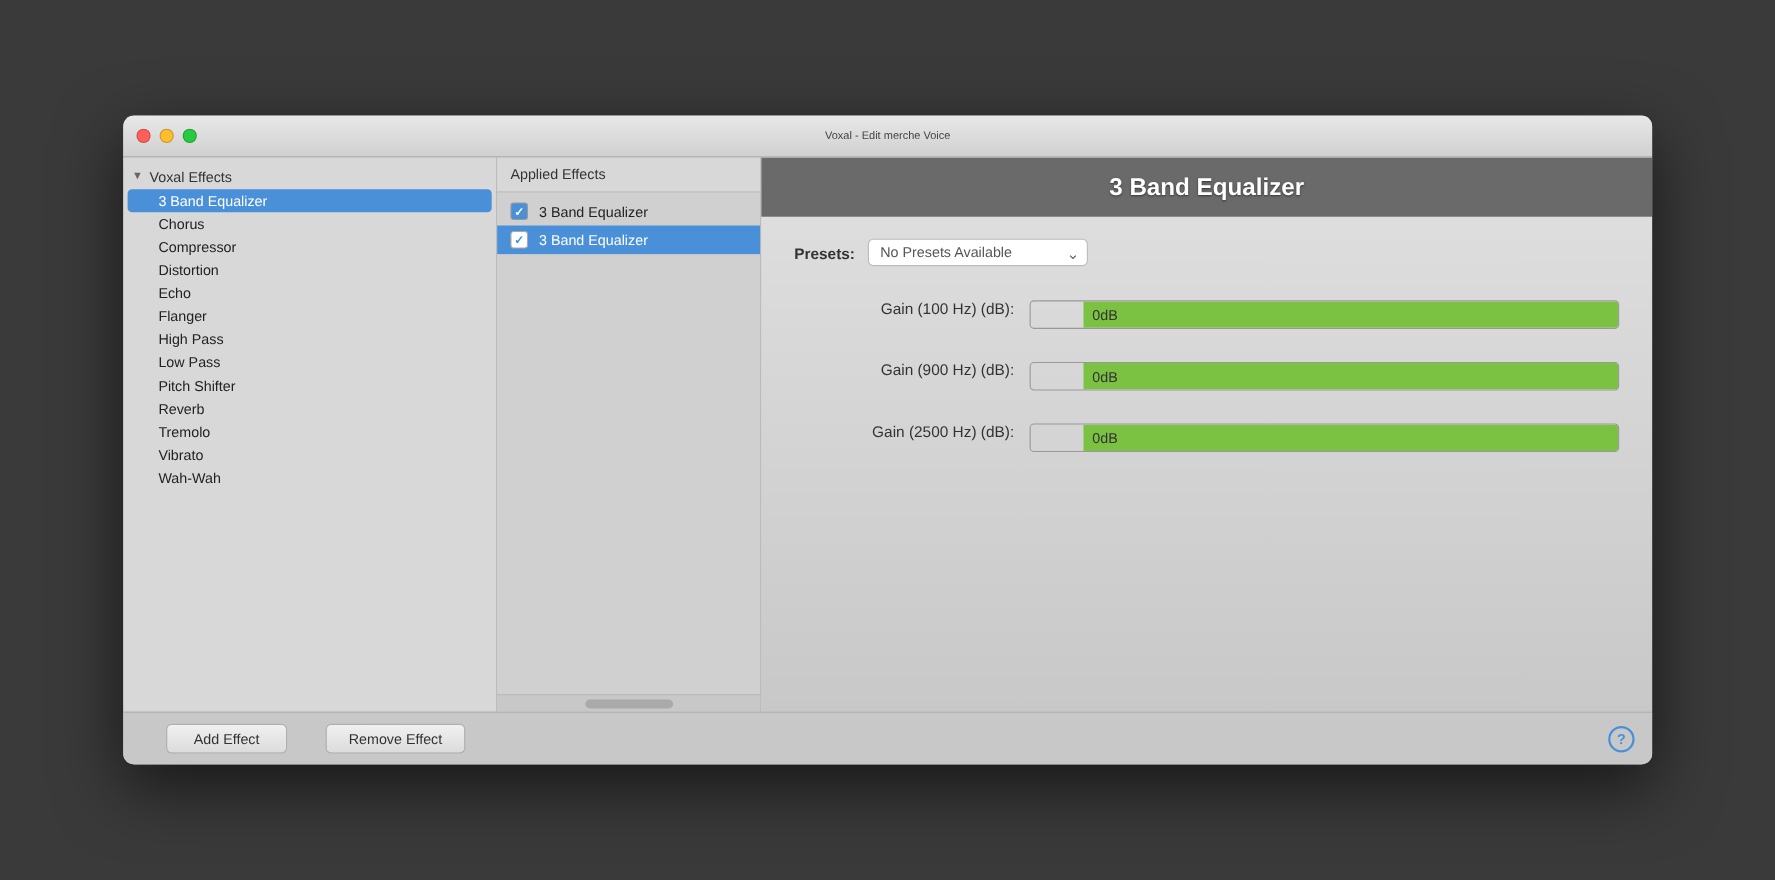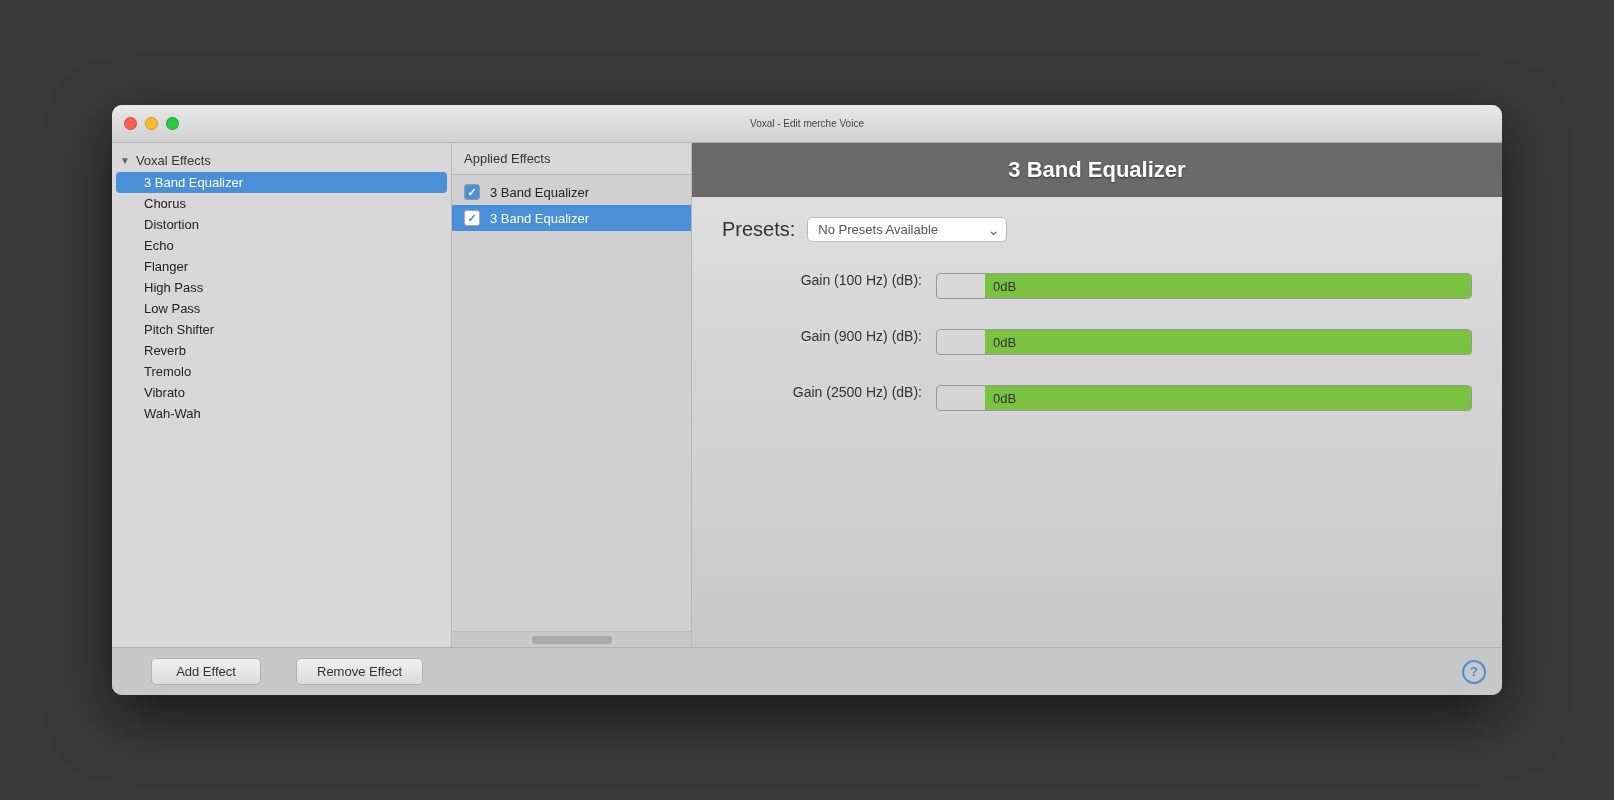--- a/index.html
+++ b/index.html
@@ -227,24 +227,24 @@
       overflow-y: auto;
     }
 
     .presets-row {
       display: flex;
       align-items: center;
       margin-bottom: 30px;
     }
 
     .presets-label {
-      font-size: 20px;
+      font-size: 14px;
       color: #333;
       margin-right: 12px;
-      font-weight: 400;
+      font-weight: 700;
     }
 
     .presets-select {
       appearance: none;
       -webkit-appearance: none;
       background: white;
       border: 1px solid #bbb;
       border-radius: 5px;
       padding: 4px 30px 4px 10px;
       font-size: 13px;
@@ -395,20 +395,21 @@
     <div class="sidebar">
       <div class="sidebar-list">
         <div class="sidebar-group-header">
           <span class="triangle-icon">▼</span>
           <span>Voxal Effects</span>
         </div>
 
         <div id="sidebar-items-container">
             <div class="sidebar-item selected">3 Band Equalizer</div>
             <div class="sidebar-item">Chorus</div>
+            <div class="sidebar-item">Compressor</div>
             <div class="sidebar-item">Distortion</div>
             <div class="sidebar-item">Echo</div>
             <div class="sidebar-item">Flanger</div>
             <div class="sidebar-item">High Pass</div>
             <div class="sidebar-item">Low Pass</div>
             <div class="sidebar-item">Pitch Shifter</div>
             <div class="sidebar-item">Reverb</div>
             <div class="sidebar-item">Tremolo</div>
             <div class="sidebar-item">Vibrato</div>
             <div class="sidebar-item">Wah-Wah</div>

